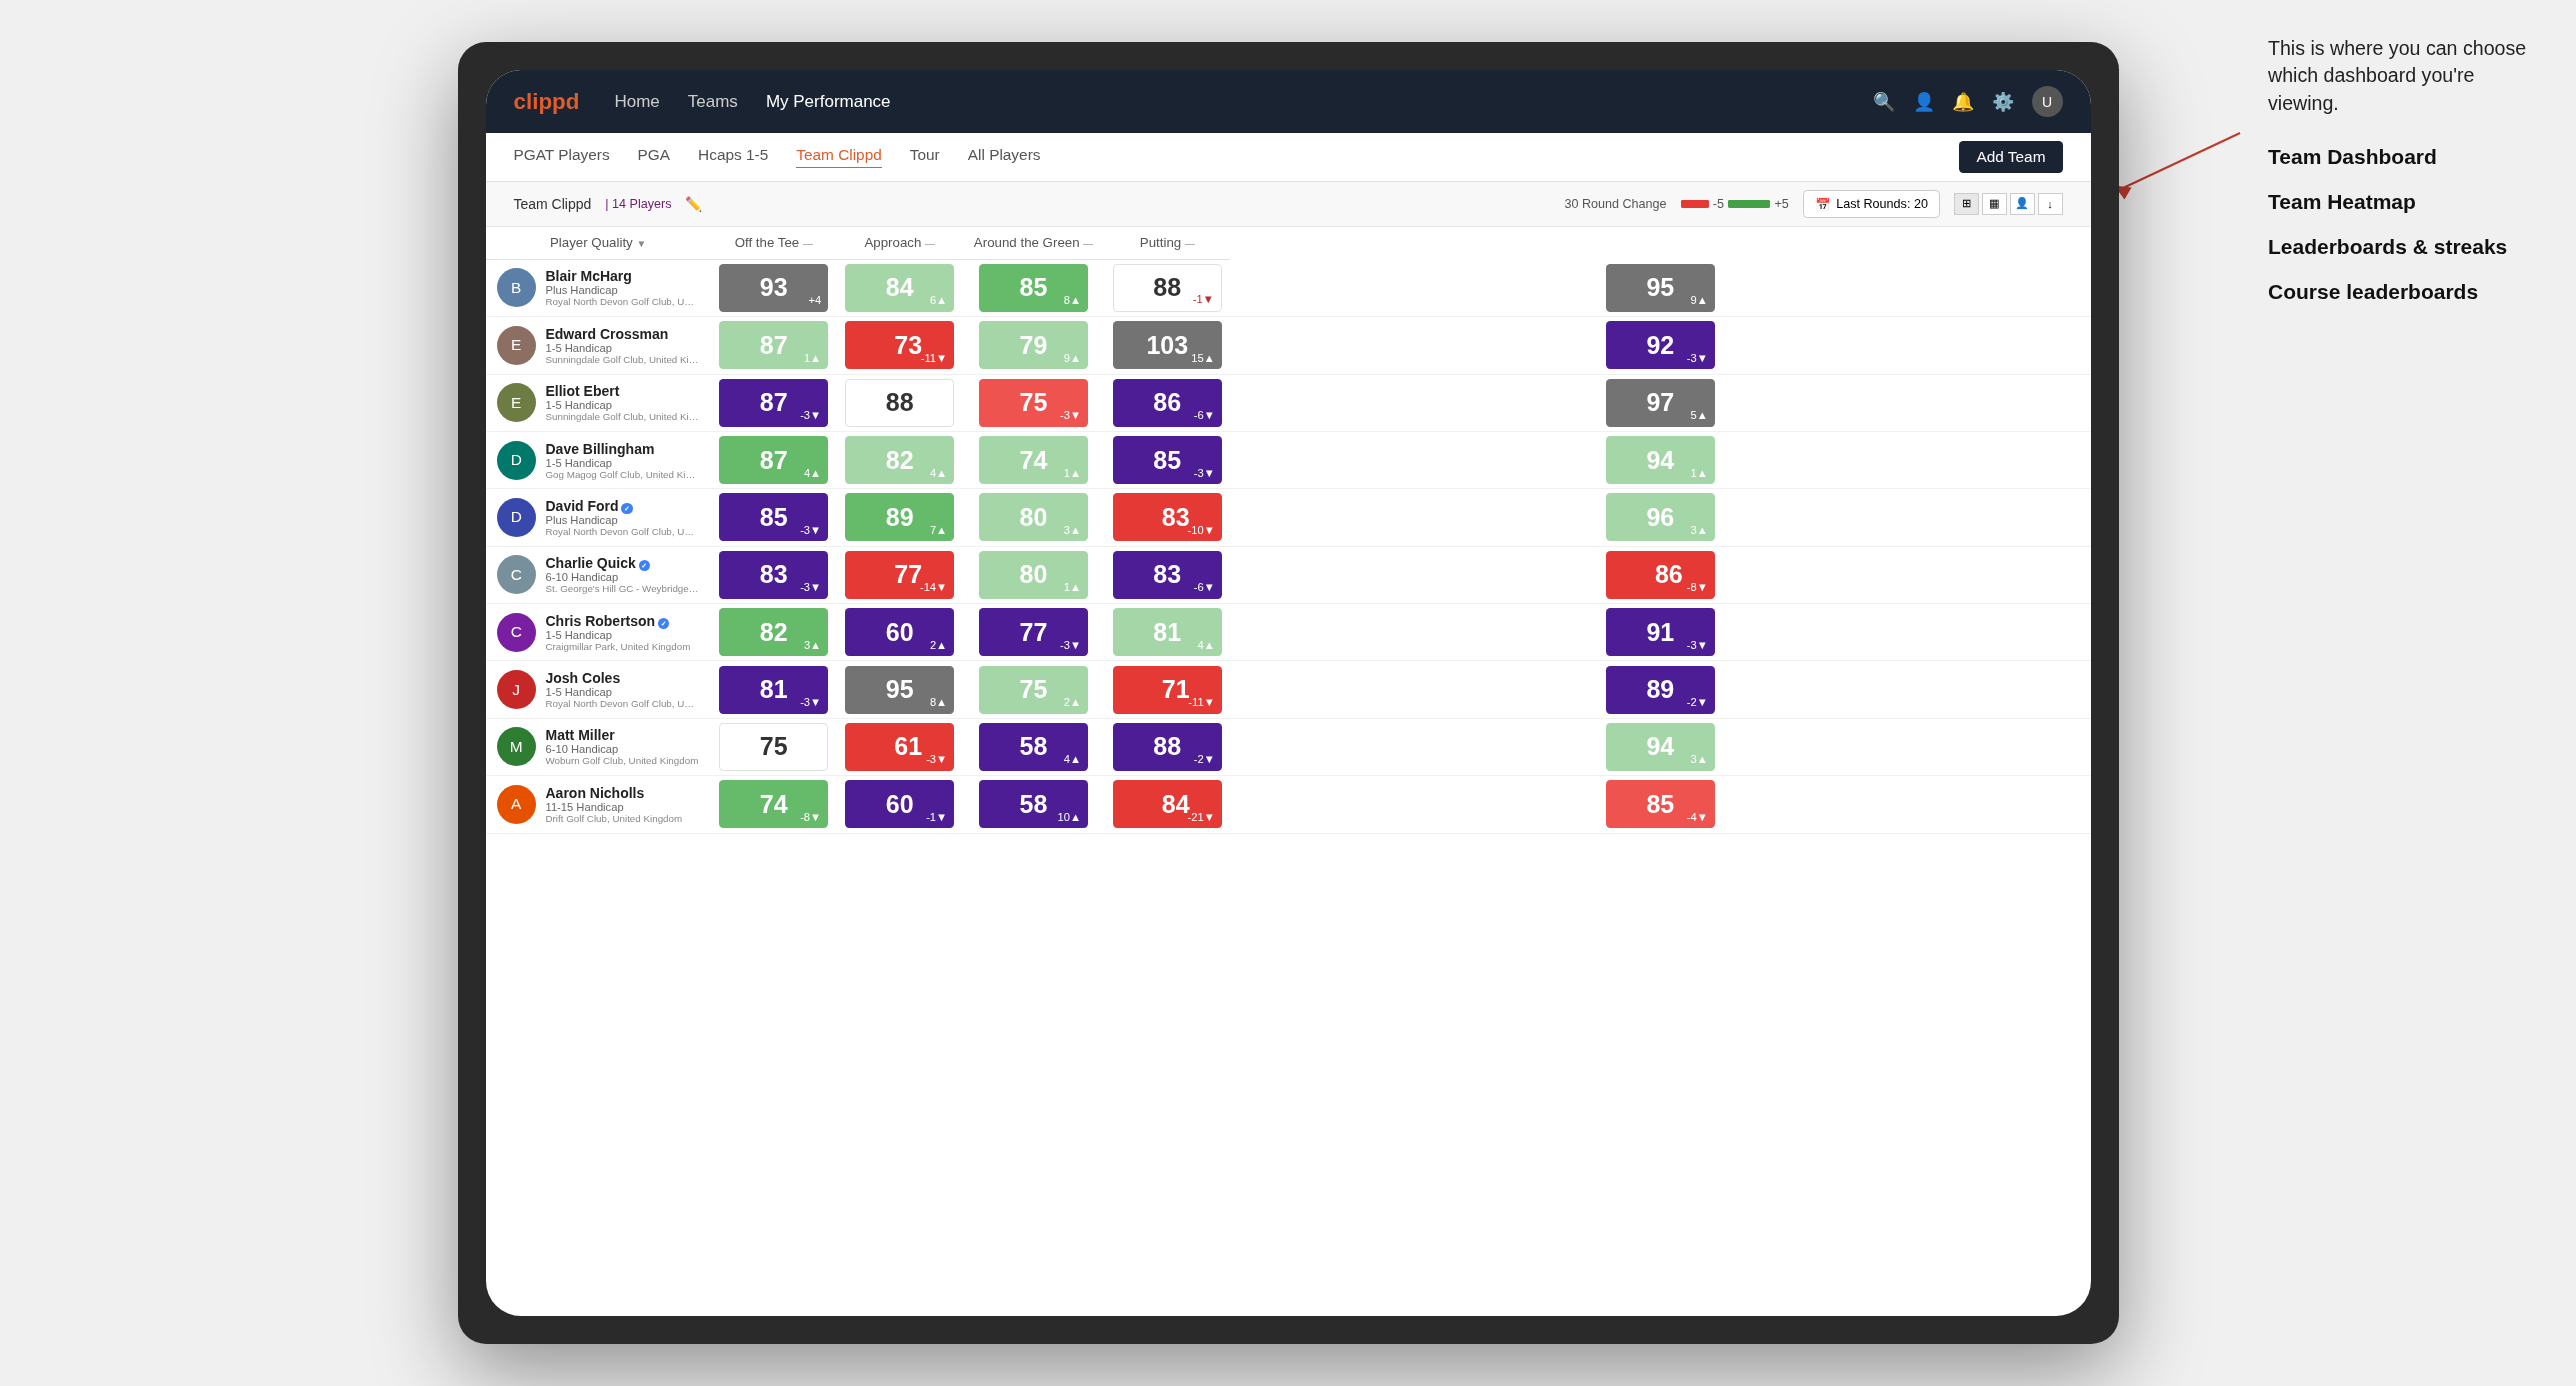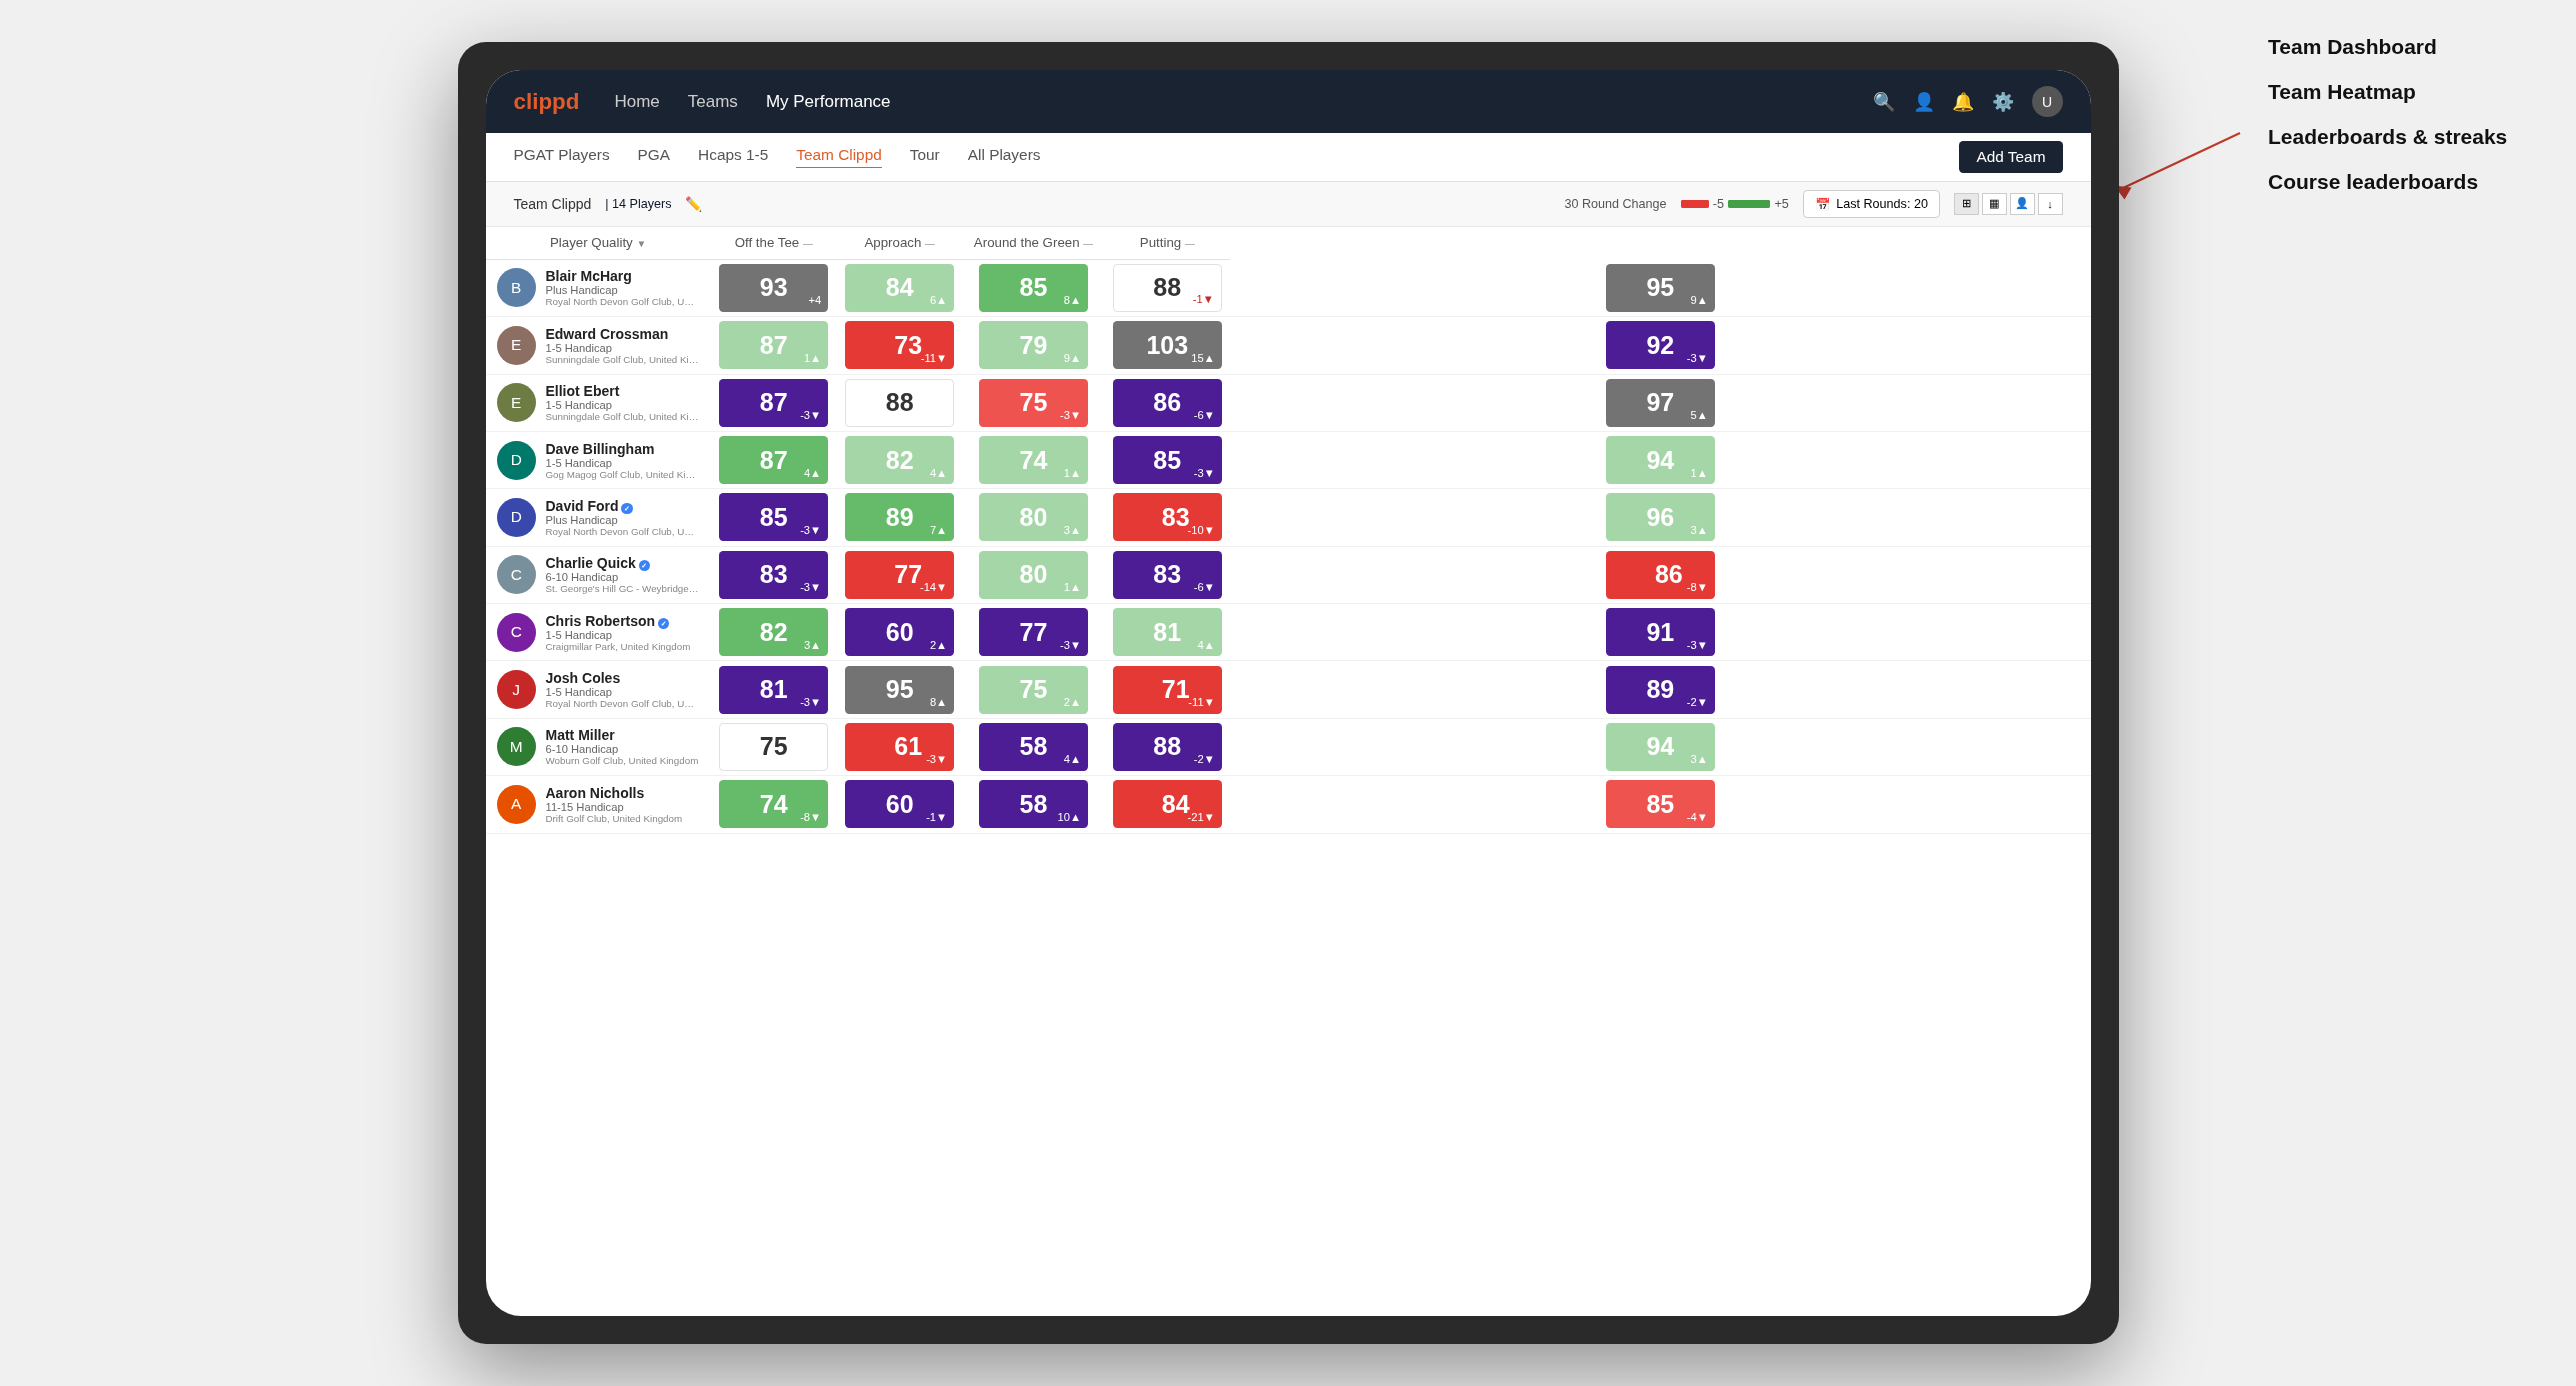--- a/index.html
+++ b/index.html
@@ -161,21 +161,21 @@
       flex-shrink: 0;
       gap: 14px;
     }
     .team-name-label {
       font-size: 14px;
       color: #333;
       font-weight: 500;
     }
     .team-count {
       font-size: 12.6px;
-      color: #0f172a;
+      color: #701a75;
       text-align: right;
     }
     .edit-icon {
       color: #888;
       font-size: 14px;
       cursor: pointer;
     }
     .spacer { flex: 1; }
     .round-change-label {
       font-size: 12.6px;
@@ -357,20 +357,21 @@
     .av-gray { background: #78909c; }
     .av-purple { background: #7b1fa2; }
     .av-red { background: #c62828; }
     .av-green { background: #2e7d32; }
     .av-orange { background: #e65100; }
   </style>
 </head>
 <body>
 
 <div class="annotation-area">
+  <p class="annotation-callout">This is where you can choose which dashboard you're viewing.</p>
   <ul class="annotation-list">
     <li>Team Dashboard</li>
     <li>Team Heatmap</li>
     <li>Leaderboards &amp; streaks</li>
     <li>Course leaderboards</li>
   </ul>
 </div>
 
 <svg class="annotation-arrow" viewBox="0 0 220 120">
   <path d="M 200 10 L 30 90" stroke="#c0392b" stroke-width="3" fill="none"></path>

